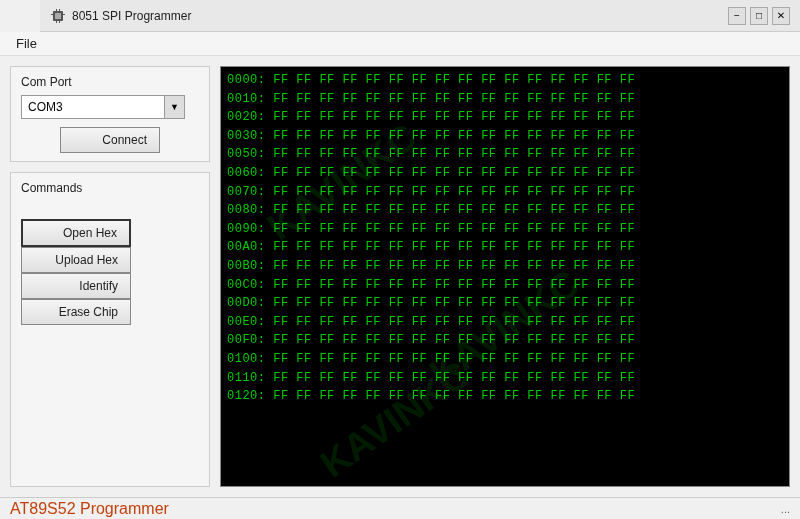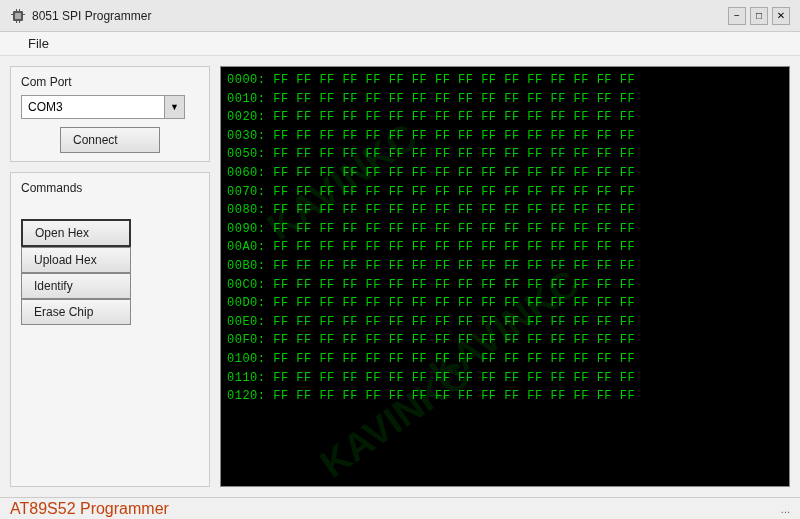--- a/index.html
+++ b/index.html
@@ -18,20 +18,21 @@
     
     .title-bar {
       background: #e8e8e8;
       border-bottom: 1px solid #ccc;
       padding: 6px 10px;
       display: flex;
       align-items: center;
       justify-content: space-between;
       height: 32px;
       user-select: none;
+      margin-left: 40px;
     }
     .title-bar-left {
       display: flex;
       align-items: center;
       gap: 6px;
     }
     .title-bar-icon {
       width: 16px;
       height: 16px;
     }
@@ -52,21 +53,21 @@
       align-items: center;
       justify-content: center;
       font-size: 10px;
       cursor: pointer;
     }
 
     
     .menu-bar {
       background: #f5f5f5;
       border-bottom: 1px solid #ddd;
-      padding: 3px 20px;
+      padding: 3px 8px;
       height: 24px;
       display: flex;
       align-items: center;
     }
     .menu-item {
       padding: 2px 8px;
       font-size: 13px;
       cursor: pointer;
       color: #222;
     }
@@ -137,21 +138,21 @@
       cursor: pointer;
     }
 
     .btn {
       border: 1px solid #888;
       background: linear-gradient(to bottom, #f5f5f5, #e0e0e0);
       padding: 5px 12px;
       font-size: 12px;
       cursor: pointer;
       display: block;
-      text-align: left;
+      text-align: right;
       width: 100%;
       color: #222;
     }
 
     .connect-btn {
       width: 100px;
       margin: 0 auto;
       display: block;
     }
 

